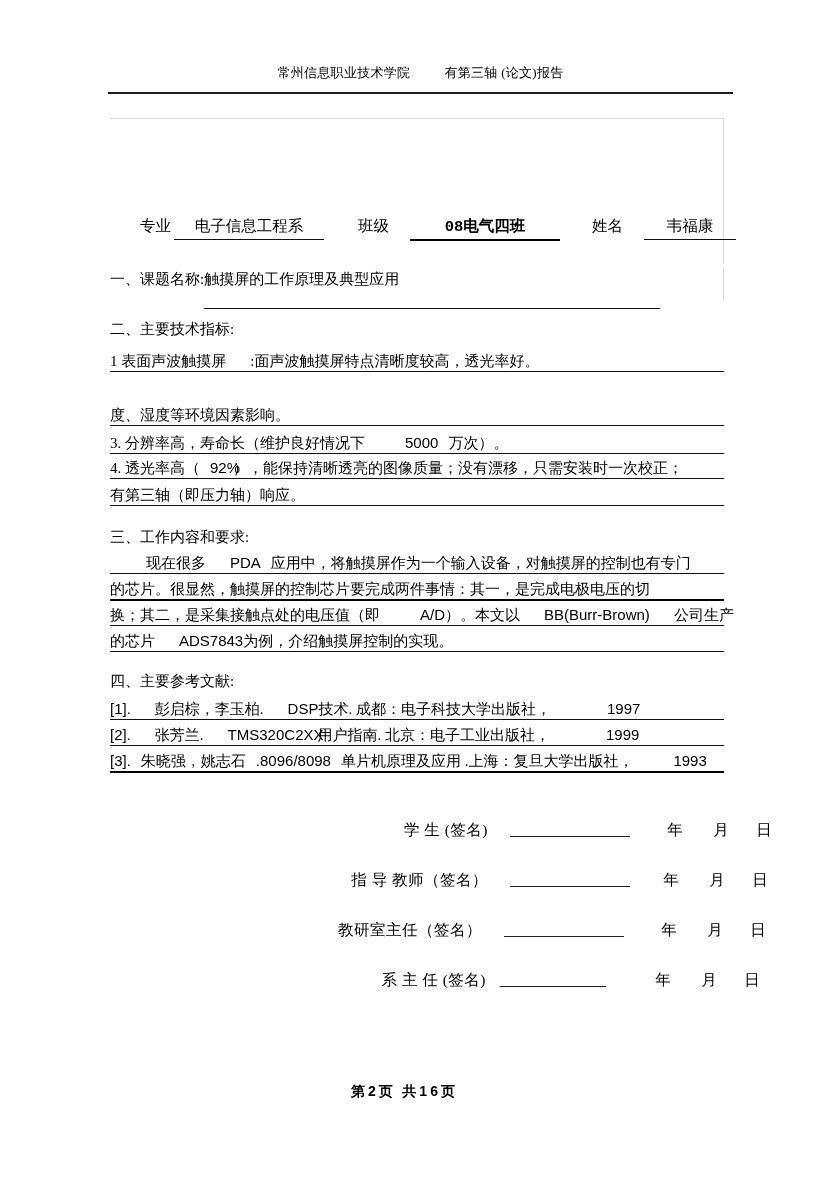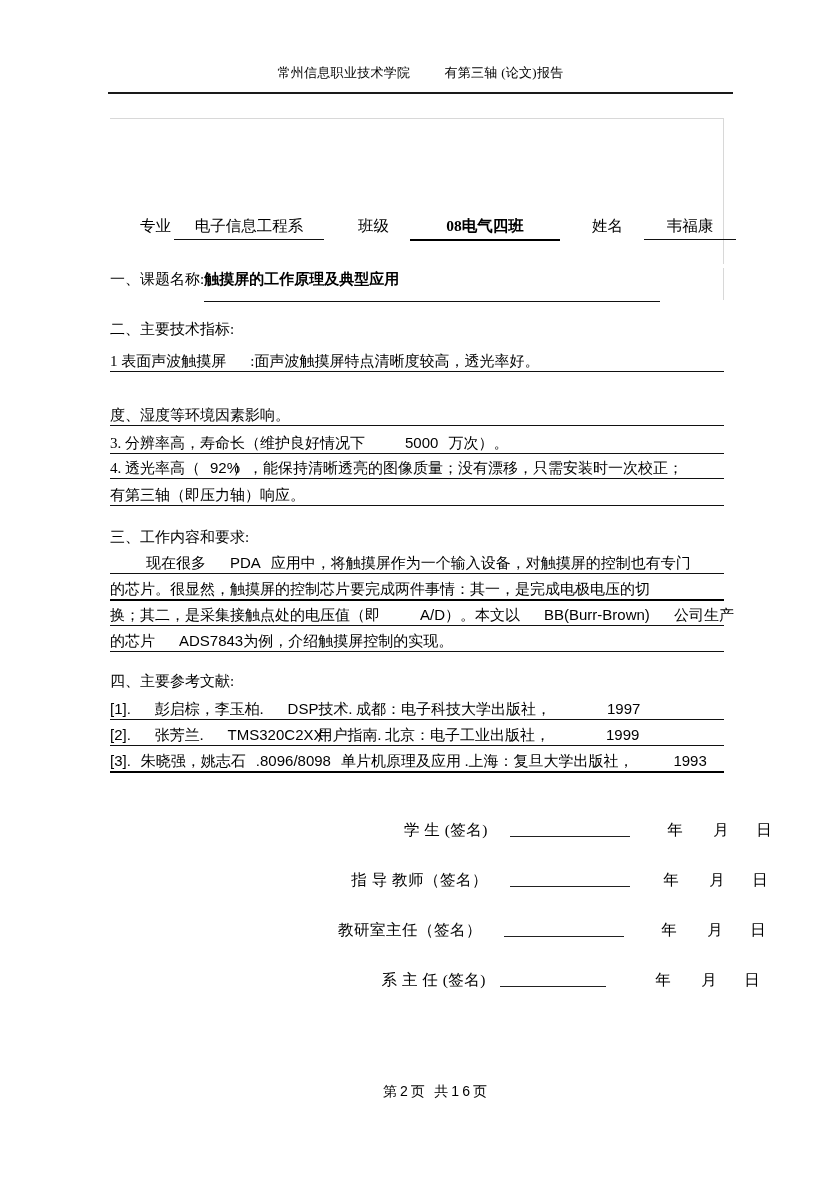--- a/index.html
+++ b/index.html
@@ -101,21 +101,21 @@
     top: 2px;
     text-align: center;
   }
   .ul-thin { border-bottom: 1.3px solid #111; padding-bottom: 2px; }
   .ul-bold { border-bottom: 2.4px solid #000; padding-bottom: 2px; }
 
   #lbl-major { left: 30px; }
   #val-major { left: 64px; width: 150px; }
   #lbl-class { left: 248px; }
   #val-class { left: 300px; width: 150px; font-weight: bold; }
-  #val-class .num { font-family: Liberation Serif, serif; font-weight: bold; text-align: center; }
+  #val-class .num { font-family: Liberation Mono, monospace; font-weight: bold; text-align: center; }
   #lbl-name  { left: 482px; }
   #val-name  { left: 534px; width: 92px; }
 
   
   .sec-head {
     position: absolute;
     left: 110px;
     font-size: 15px;
     white-space: nowrap;
   }
@@ -139,22 +139,21 @@
   .head-ul-wrap {
     position: absolute;
     left: 110px;
     width: 614px;
     font-size: 15px;
     white-space: nowrap;
   }
   .head-ul-wrap .ulpart {
     display: inline-block;
     border-bottom: 1.4px solid #111;
-    padding-bottom: 12px;
-    font-weight: bold;
+    padding-bottom: 19px;
   }
 
   
   .sign-row {
     position: absolute;
     font-size: 15.5px;
     white-space: nowrap;
     letter-spacing: 0.5px;
   }
   .sign-row .sig-label { display: inline-block; text-align: right; }
@@ -163,26 +162,27 @@
     border-bottom: 1.6px solid #222;
     height: 15px;
     vertical-align: -2px;
   }
   .sign-row .ymd { letter-spacing: 0; }
   .ymd span { display: inline-block; }
 
   
   .doc-footer {
     position: absolute;
-    left: 124px;
+    left: 92px;
     top: 1083px;
     width: 625px;
     text-align: center;
     font-size: 14px;
     letter-spacing: 3px;
+    font-weight: bold;
   }
   .doc-footer .fnum { font-family: "Liberation Sans", sans-serif; }
 </style>
 </head>
 <body>
 
 <div class="page">
 
   <div class="doc-header">
     <span class="hdr-left">常州信息职业技术学院</span><span>有第三轴 (论文)报告</span>

